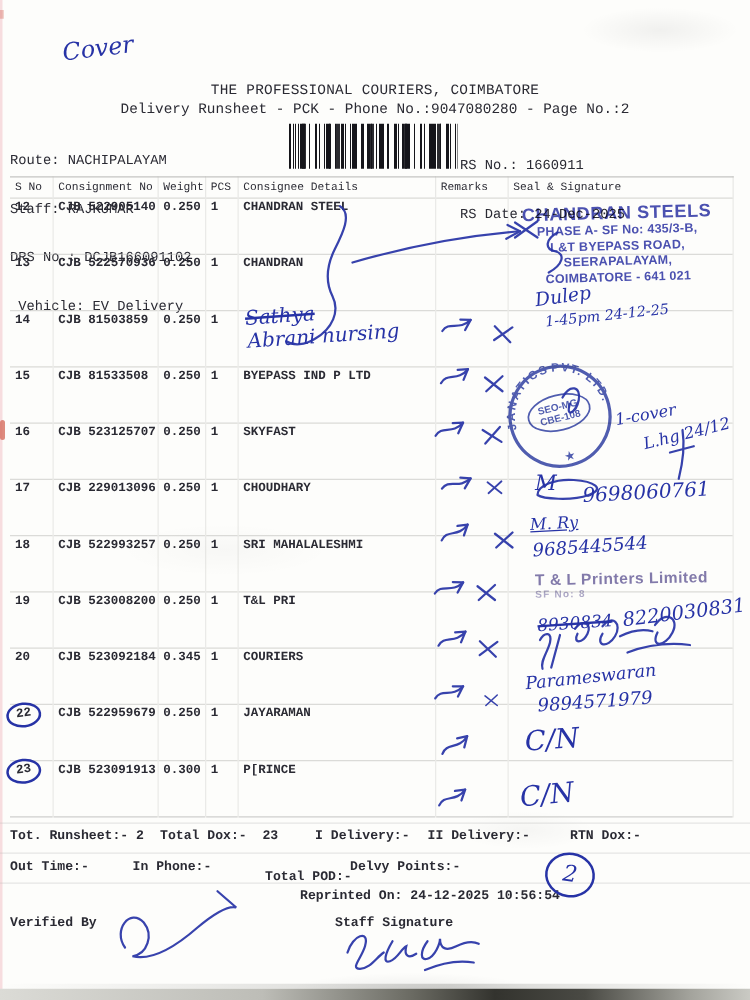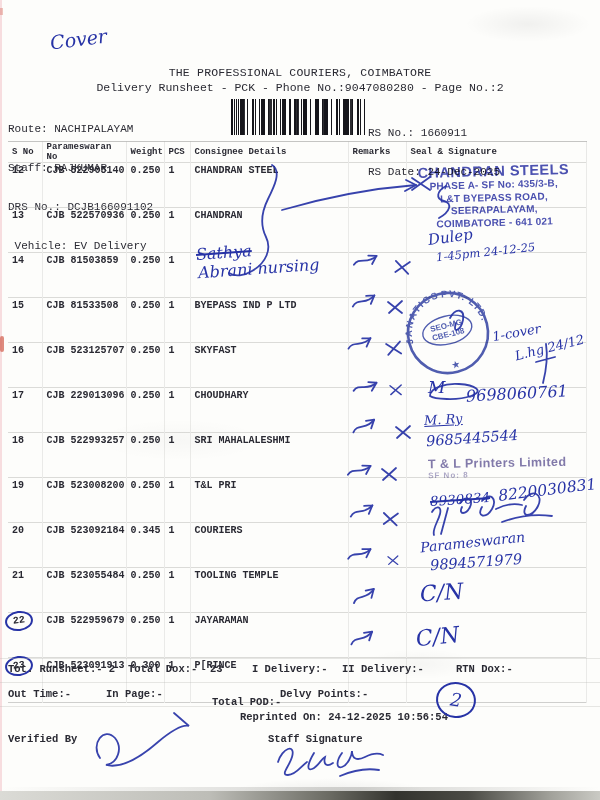--- a/index.html
+++ b/index.html
@@ -19,21 +19,21 @@
   .meta{font-size:11px;line-height:13px;}
   .meta-left{left:8px;top:97px;}
   .meta-right{left:368px;top:101px;}
   .barcode{left:231px;top:99px;width:135px;height:36px;
     background:
       repeating-linear-gradient(90deg,#15151a 0 2px,transparent 2px 3px,#15151a 3px 4px,transparent 4px 7px,#15151a 7px 8px,transparent 8px 9px,#15151a 9px 13px,transparent 13px 16px,#15151a 16px 17px,transparent 17px 21px),
       repeating-linear-gradient(90deg,transparent 0 5px,#15151a 5px 6px,transparent 6px 11px,rgba(21,21,26,.9) 11px 14px,transparent 14px 27px);}
   
   table{position:absolute;left:8px;top:141px;width:578px;border-collapse:collapse;table-layout:fixed;
         border-bottom:1px solid rgba(170,170,168,.55);}
-  th{font-size:9px;font-weight:700;text-align:left;height:16px;vertical-align:middle;
+  th{font-size:9px;font-weight:400;text-align:left;height:16px;vertical-align:middle;
      border-top:1px solid rgba(160,160,158,.6);border-right:1px solid rgba(185,185,182,.3);padding:0 0 0 4px;margin-top:36px;}
   td{font-size:10px;font-weight:700;height:42px;vertical-align:top;padding:2px 0 0 4px;white-space:pre;
      border-top:1px solid rgba(185,185,182,.5);border-right:1px solid rgba(185,185,182,.28);}
   col.c1{width:34px}col.c2{width:84px}col.c3{width:38px}col.c4{width:26px}col.c5{width:158px}col.c6{width:58px}col.c7{width:180px}
   .circled-no{display:inline-block;border:2px solid #2733a6;border-radius:50%;padding:2px 6px 3px 6px;
      margin:-4px 0 0 -7px;transform:rotate(-7deg);}
   
   .foot{font-size:10.5px;font-weight:700;white-space:pre;}
   .rule{height:0;border-top:1px solid rgba(185,185,182,.35);left:0;right:0;}
   
@@ -95,21 +95,21 @@
         <col class="c2">
         <col class="c3">
         <col class="c4">
         <col class="c5">
         <col class="c6">
         <col class="c7">
       </colgroup>
     <thead>
       <tr>
         <th>S No</th>
-        <th>Parameswaran No</th>
+        <th>Consignment No</th>
         <th>Weight</th>
         <th>PCS</th>
         <th>Consignee Details</th>
         <th>Remarks</th>
         <th>Seal &amp; Signature</th>
       </tr>
     </thead>
     <tbody>
         <tr>
           <td>12</td>
@@ -186,29 +186,20 @@
         <tr>
           <td>20</td>
           <td>CJB 523092184</td>
           <td>0.345</td>
           <td>1</td>
           <td>COURIERS</td>
           <td></td>
           <td></td>
         </tr>
         <tr>
-          <td>21</td>
-          <td>CJB 523055484</td>
-          <td>0.250</td>
-          <td>1</td>
-          <td>TOOLING TEMPLE</td>
-          <td></td>
-          <td></td>
-        </tr>
-        <tr>
           <td><span class="circled-no">22</span></td>
           <td>CJB 522959679</td>
           <td>0.250</td>
           <td>1</td>
           <td>JAYARAMAN</td>
           <td></td>
           <td></td>
         </tr>
         <tr>
           <td><span class="circled-no">23</span></td>
@@ -226,21 +217,21 @@
   <div class="abs rule" style="top:682px"></div>
   <div class="abs rule" style="top:706px"></div>
 
   <div class="abs foot" style="left:8px;top:663px">Tot. Runsheet:- 2</div>
   <div class="abs foot" style="left:128px;top:663px">Total Dox:-  23</div>
   <div class="abs foot" style="left:252px;top:663px">I Delivery:-</div>
   <div class="abs foot" style="left:342px;top:663px">II Delivery:-</div>
   <div class="abs foot" style="left:456px;top:663px">RTN Dox:-</div>
 
   <div class="abs foot" style="left:8px;top:688px">Out Time:-</div>
-  <div class="abs foot" style="left:106px;top:688px">In Page:-</div>
+  <div class="abs foot" style="left:106px;top:688px">In Phone:-</div>
   <div class="abs foot" style="left:212px;top:696px">Total POD:-</div>
   <div class="abs foot" style="left:280px;top:688px">Delvy Points:-</div>
 
   <div class="abs foot" style="left:240px;top:711px">Reprinted On: 24-12-2025 10:56:54</div>
   <div class="abs foot" style="left:8px;top:733px">Verified By</div>
   <div class="abs foot" style="left:268px;top:733px">Staff Signature</div>
 
   <div class="stamp stamp-chandran">
     <div class="l1">CHANDRAN STEELS</div>
     <div class="ln">PHASE A- SF No: 435/3-B,</div>

